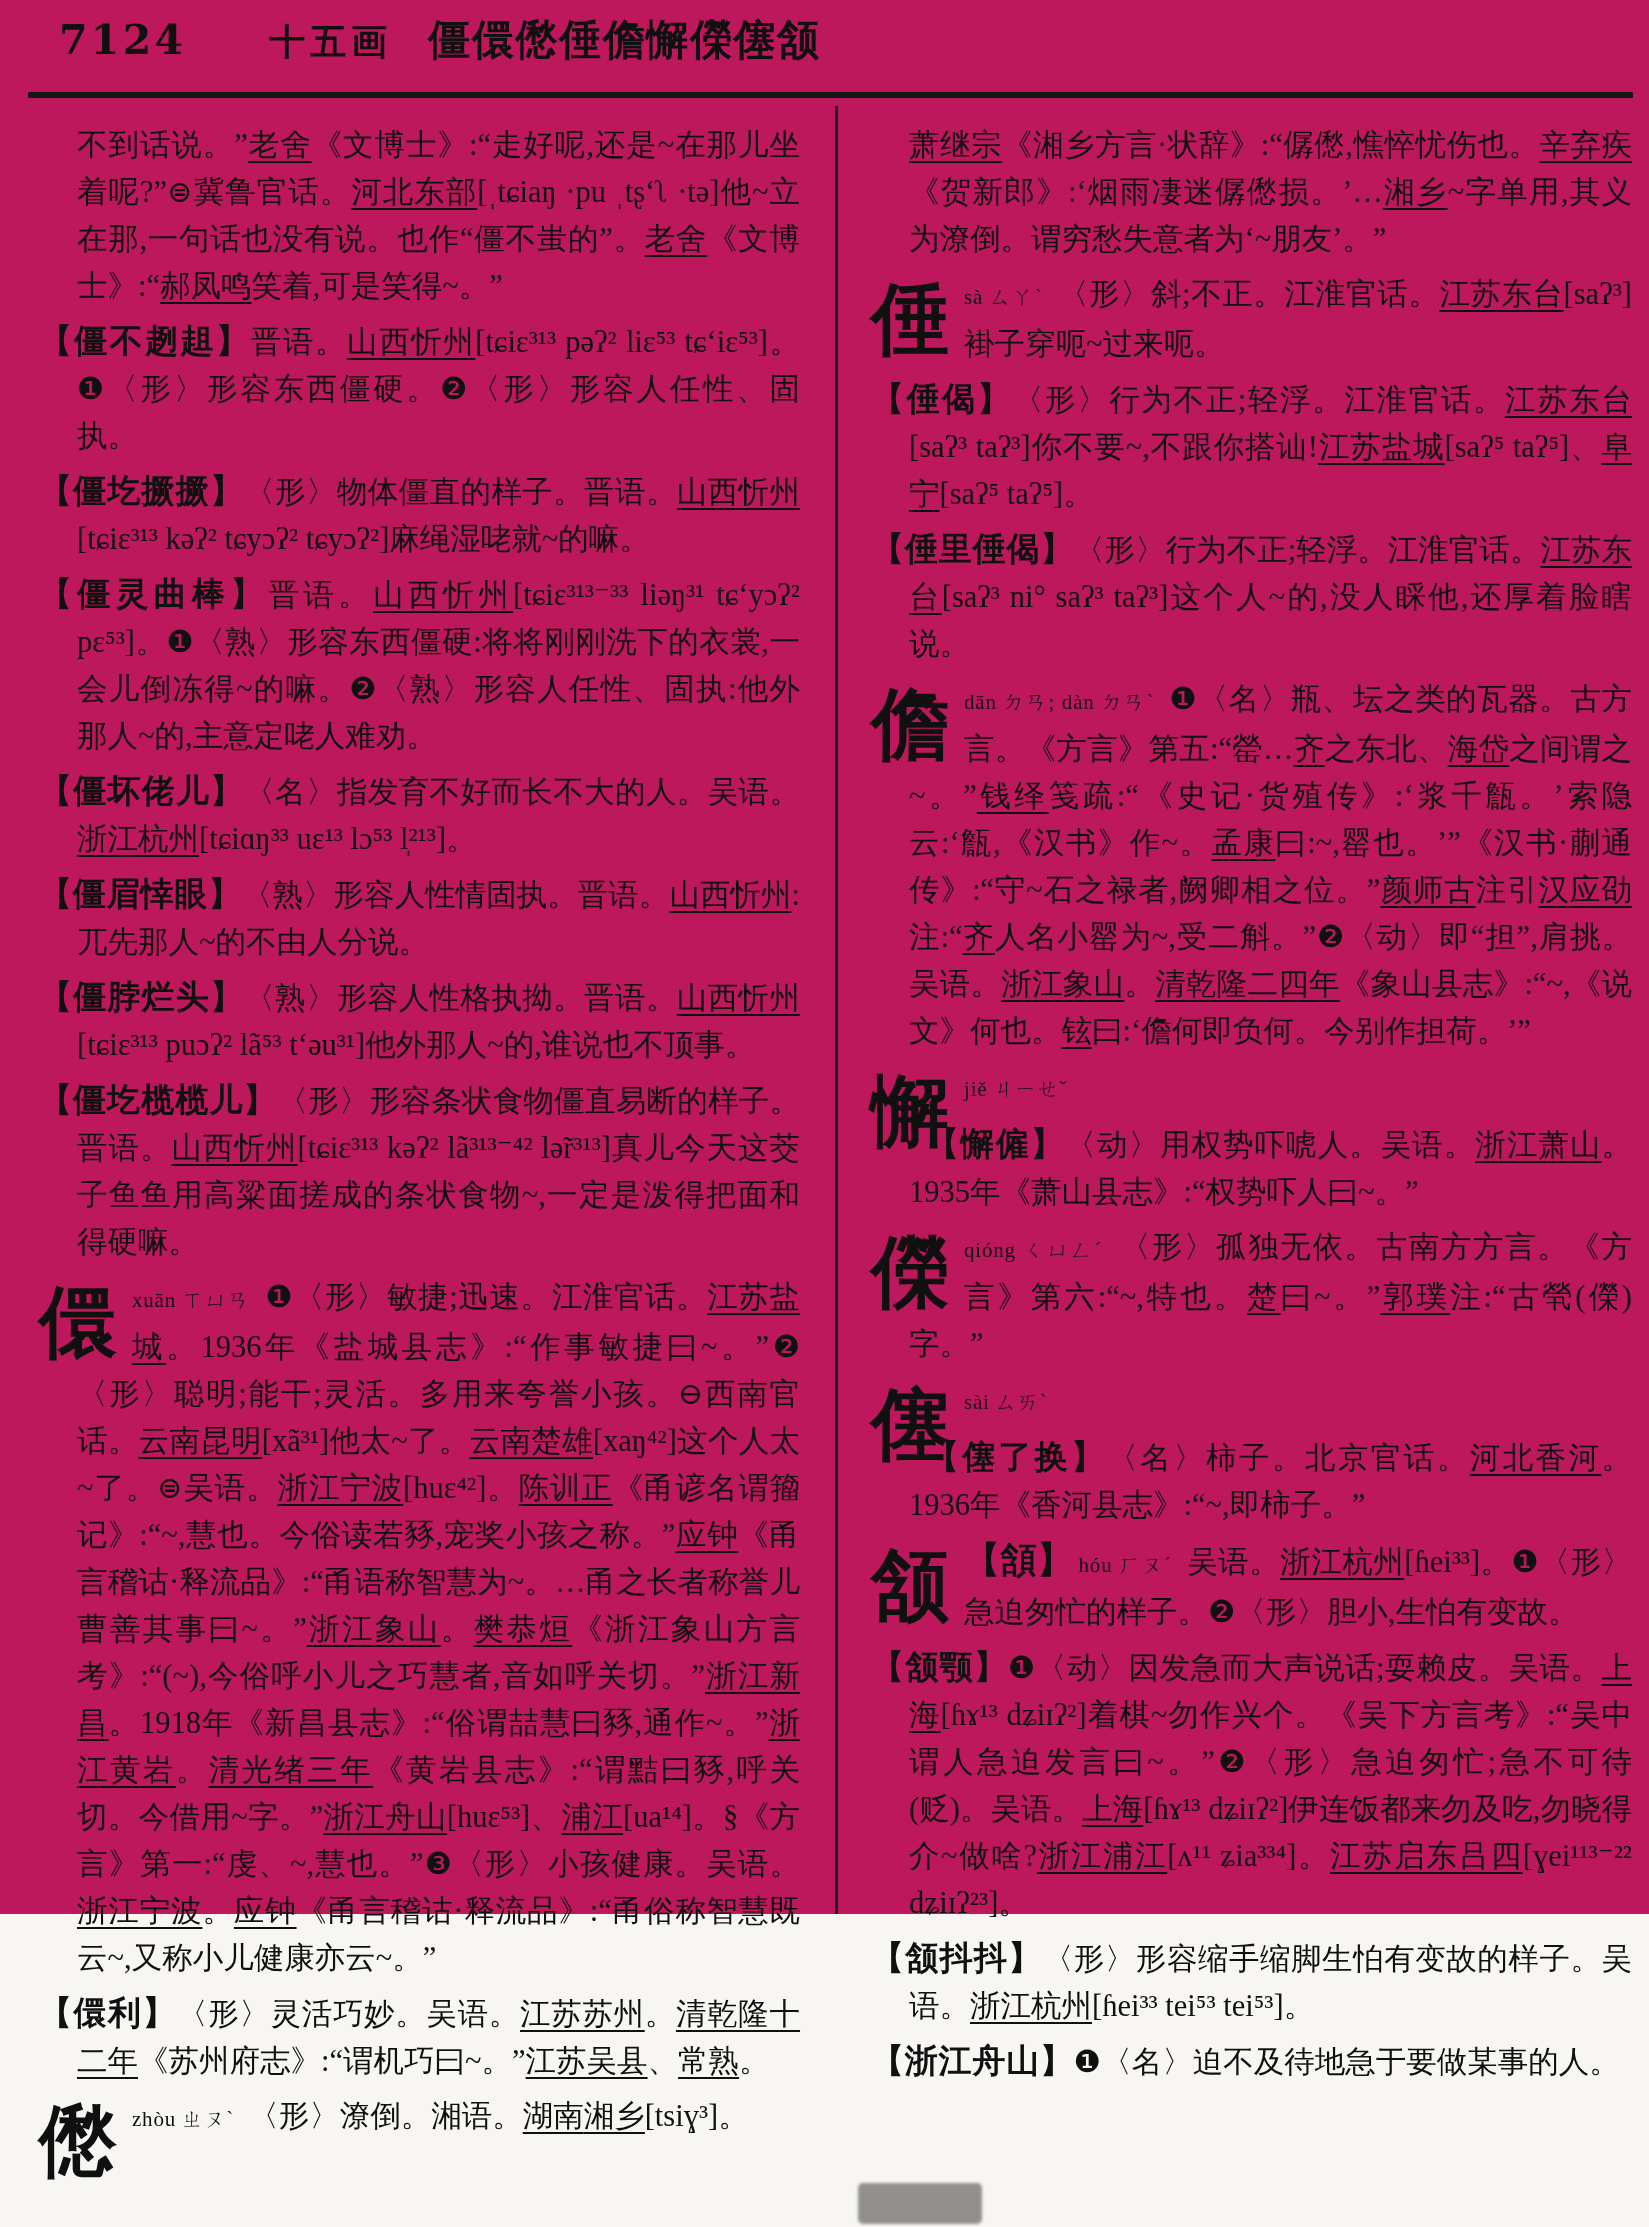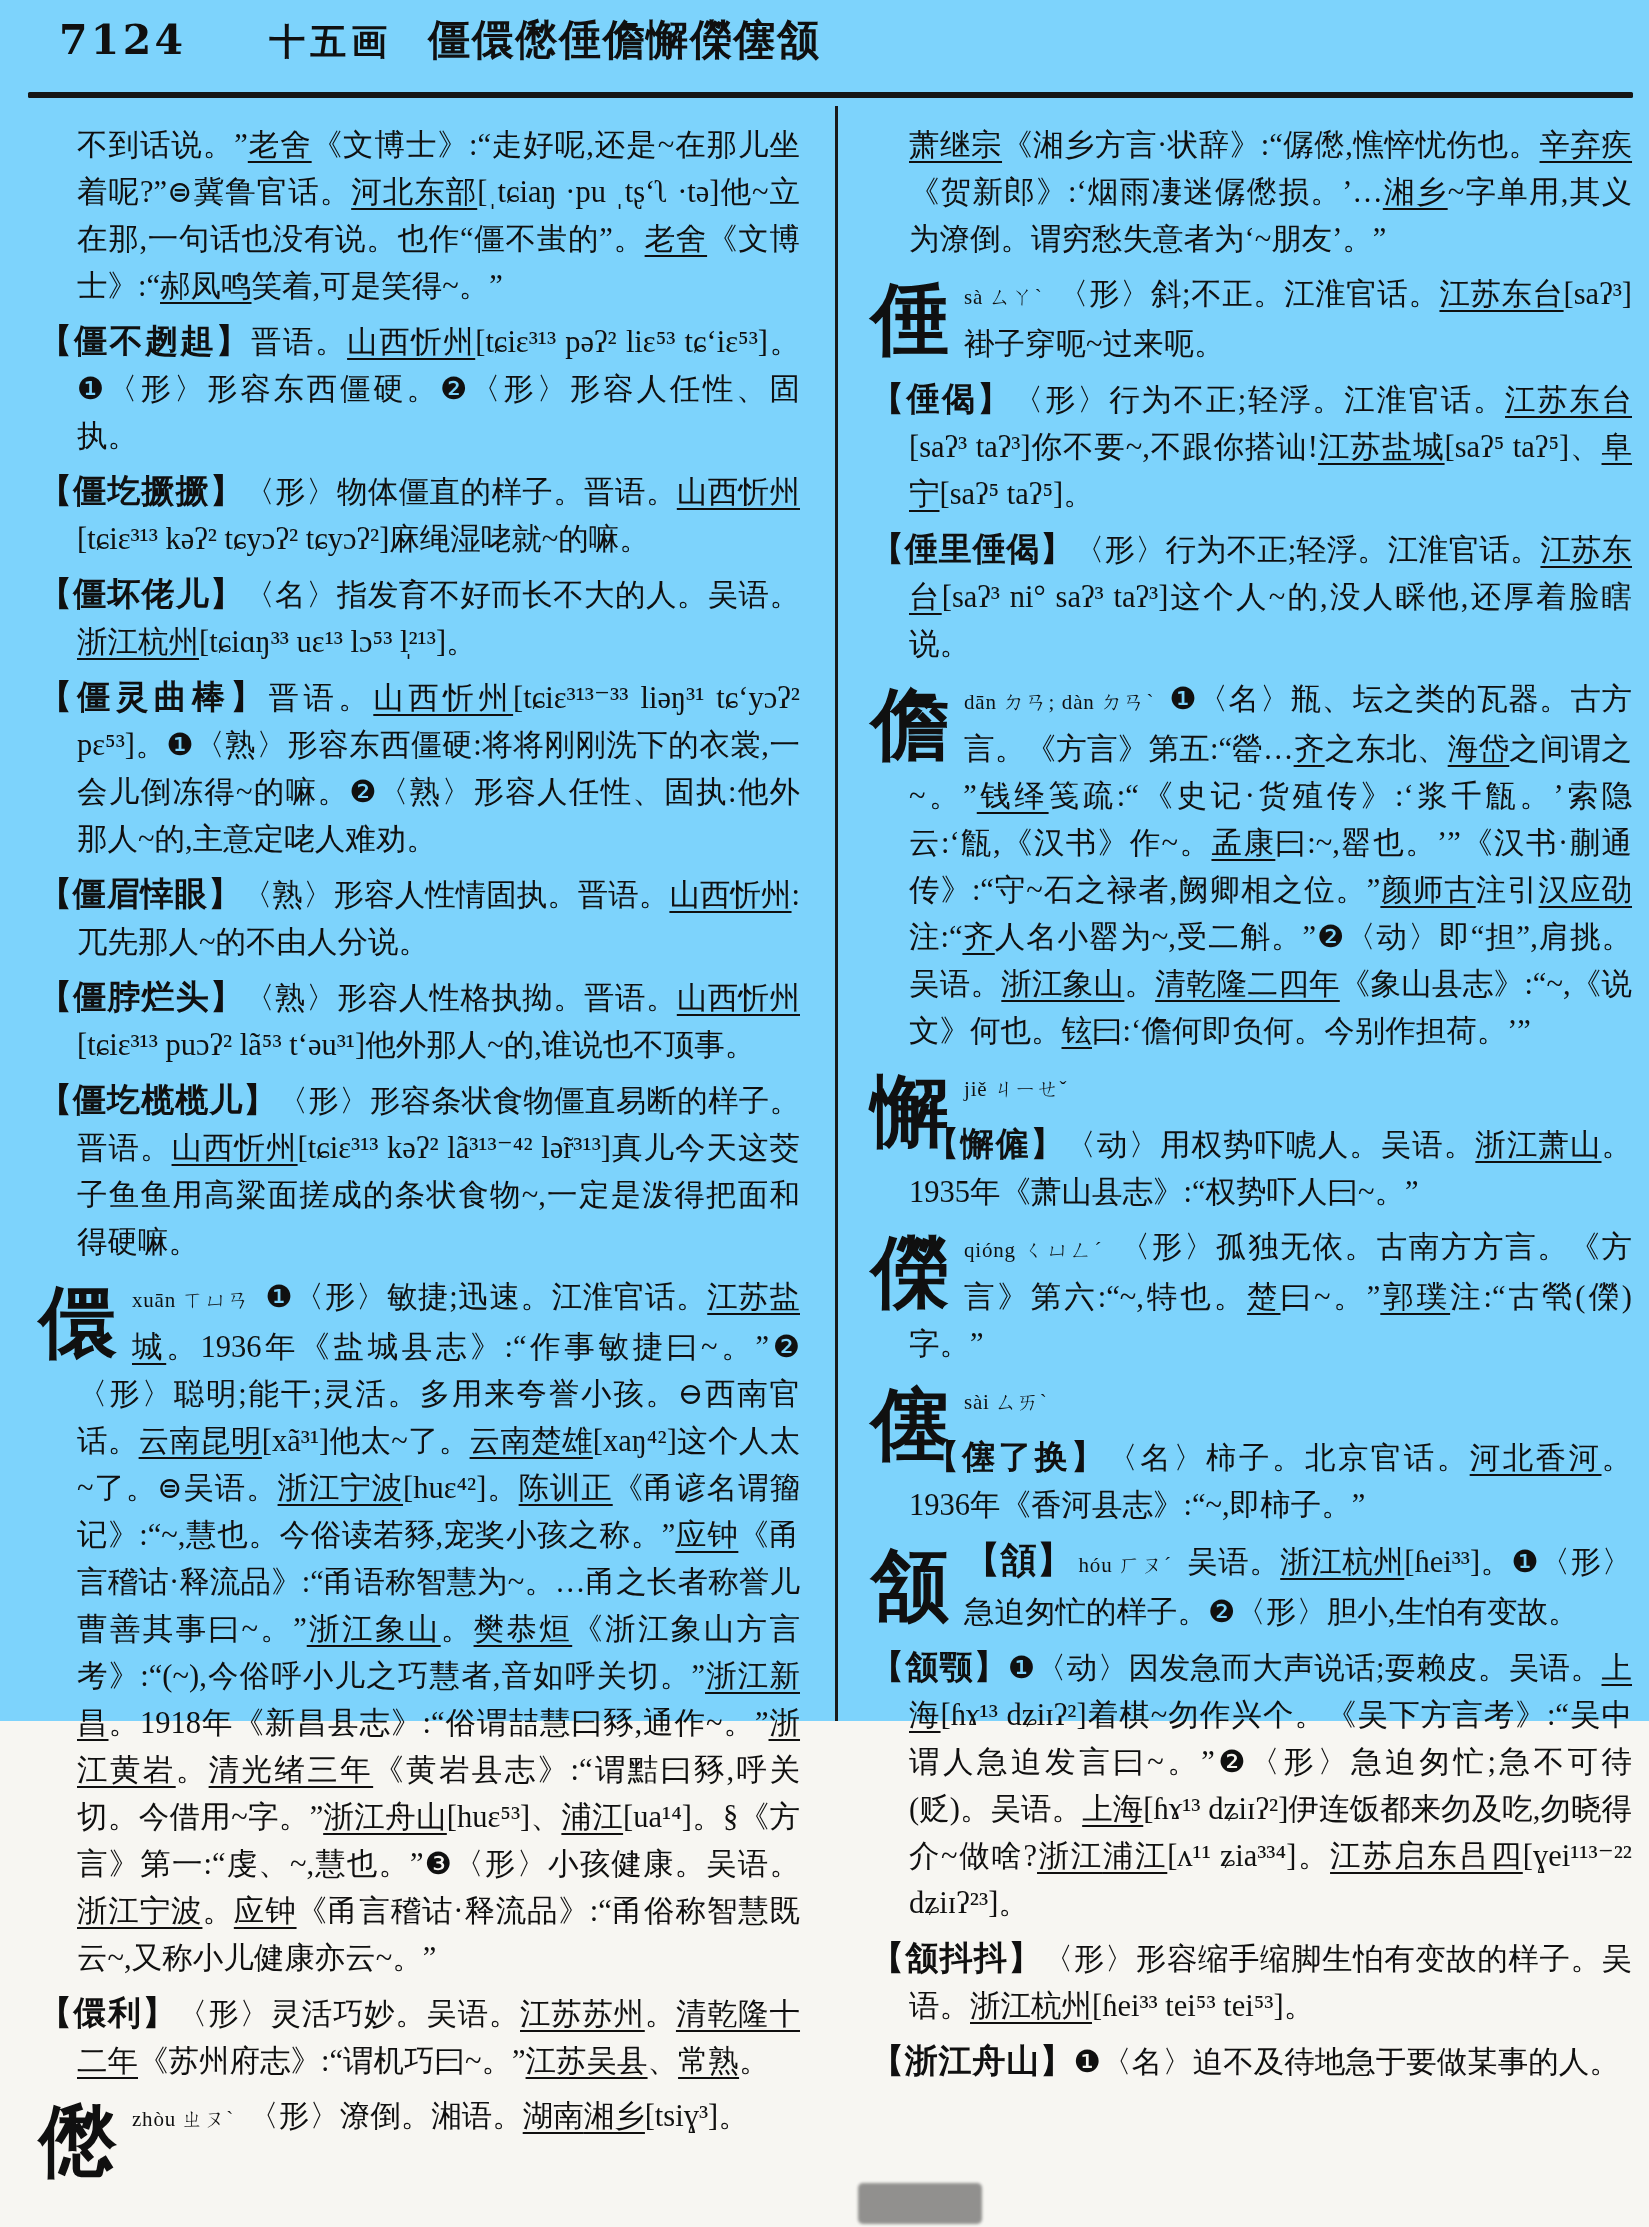--- a/index.html
+++ b/index.html
@@ -2,21 +2,21 @@
 <html style="font-size:13.2px"><head>
 <meta charset="utf-8">
 <style>
   html,body{margin:0;padding:0;}
   body{
     width:1650px;height:2227px;overflow:hidden;
     background:#f7f6f2;
     font-family:"Liberation Serif","DejaVu Serif","DejaVu Sans",serif;
     color:#101010;
   }
-  .page{position:relative;width:1650px;height:1721px;background:#7dd3fc;}
+  .page{position:relative;width:1650px;height:1914px;background:#be185d;}
   .header{position:absolute;top:11.5px;left:59px;right:25px;display:flex;align-items:baseline;
     font-weight:bold;white-space:nowrap;}
   .pageno{font-size:41px;letter-spacing:3.3px;font-family:"DejaVu Serif",serif;}
   .strokes{font-size:36px;margin-left:83px;letter-spacing:5px;}
   .headchars{font-size:42px;margin-left:36px;letter-spacing:1.6px;}
   .hrule{position:absolute;top:92px;left:28px;width:1605px;height:5.8px;background:#161616;border-radius:1.6px;}
   .vrule{position:absolute;left:835px;top:106px;bottom:0;width:2.5px;background:#1a1a1a;}
   .col{position:absolute;top:114px;width:777px;font-size:30.5px;line-height:47px;
     text-align:justify;text-justify:inter-ideograph;}
   .col.left{left:31px;}
@@ -45,22 +45,22 @@
     <span class="headchars">僵儇僽倕儋懈儝僿颔</span>
   </div>
 
   <div class="hrule"></div>
   <div class="vrule"></div>
 
   <div class="col left">
       <p class="para">不到话说。”<u>老舍</u>《文博士》:“走好呢,还是~在那儿坐着呢?”⊜冀鲁官话。<u>河北东部</u>[ˌtɕiaŋ ·pu ˌtʂʻʅ ·tə]他~立在那,一句话也没有说。也作“僵不蚩的”。<u>老舍</u>《文博士》:“<u>郝凤鸣</u>笑着,可是笑得~。”</p>
       <p class="compound"><span class="ctitle">【僵不趔趄】</span><span>晋语。<u>山西忻州</u>[tɕiɛ³¹³ pəʔ² liɛ⁵³ tɕʻiɛ⁵³]。❶〈形〉形容东西僵硬。❷〈形〉形容人任性、固执。</span></p>
       <p class="compound"><span class="ctitle">【僵圪撅撅】</span><span>〈形〉物体僵直的样子。晋语。<u>山西忻州</u>[tɕiɛ³¹³ kəʔ² tɕyɔʔ² tɕyɔʔ²]麻绳湿咾就~的嘛。</span></p>
+      <p class="compound"><span class="ctitle">【僵灵曲棒】</span><span>晋语。<u>山西忻州</u>[tɕiɛ³¹³⁻³³ liəŋ³¹ tɕʻyɔʔ² pɛ⁵³]。❶〈熟〉形容东西僵硬:将将刚刚洗下的衣裳,一会儿倒冻得~的嘛。❷〈熟〉形容人任性、固执:他外那人~的,主意定咾人难劝。</span></p>
       <p class="compound"><span class="ctitle">【僵坏佬儿】</span><span>〈名〉指发育不好而长不大的人。吴语。<u>浙江杭州</u>[tɕiɑŋ³³ uɛ¹³ lɔ⁵³ l̩²¹³]。</span></p>
-      <p class="compound"><span class="ctitle">【僵灵曲棒】</span><span>晋语。<u>山西忻州</u>[tɕiɛ³¹³⁻³³ liəŋ³¹ tɕʻyɔʔ² pɛ⁵³]。❶〈熟〉形容东西僵硬:将将刚刚洗下的衣裳,一会儿倒冻得~的嘛。❷〈熟〉形容人任性、固执:他外那人~的,主意定咾人难劝。</span></p>
       <p class="compound"><span class="ctitle">【僵眉悻眼】</span><span>〈熟〉形容人性情固执。晋语。<u>山西忻州</u>:兀先那人~的不由人分说。</span></p>
       <p class="compound"><span class="ctitle">【僵脖烂头】</span><span>〈熟〉形容人性格执拗。晋语。<u>山西忻州</u>[tɕiɛ³¹³ puɔʔ² lã⁵³ tʻəu³¹]他外那人~的,谁说也不顶事。</span></p>
       <p class="compound"><span class="ctitle">【僵圪榄榄儿】</span><span>〈形〉形容条状食物僵直易断的样子。晋语。<u>山西忻州</u>[tɕiɛ³¹³ kəʔ² lã³¹³⁻⁴² lə̃r³¹³]真儿今天这茭子鱼鱼用高粱面搓成的条状食物~,一定是泼得把面和得硬嘛。</span></p>
       <p class="headp"><span class="bigchar">儇</span><span class="reading">xuān ㄒㄩㄢ </span><span>❶〈形〉敏捷;迅速。江淮官话。<u>江苏盐城</u>。1936年《盐城县志》:“作事敏捷曰~。”❷〈形〉聪明;能干;灵活。多用来夸誉小孩。⊖西南官话。<u>云南昆明</u>[xã³¹]他太~了。<u>云南<u>楚</u>雄</u>[xaŋ⁴²]这个人太~了。⊜吴语。<u>浙江宁波</u>[huɛ⁴²]。<u>陈训正</u>《甬谚名谓籀记》:“~,慧也。今俗读若豩,宠奖小孩之称。”<u>应钟</u>《甬言稽诂·释流品》:“甬语称智慧为~。…甬之长者称誉儿曹善其事曰~。”<u>浙江象山</u>。<u>樊恭烜</u>《浙江象山方言考》:“(~),今俗呼小儿之巧慧者,音如呼关切。”<u>浙江新昌</u>。1918年《新昌县志》:“俗谓喆慧曰豩,通作~。”<u>浙江黄岩</u>。<u>清光绪三年</u>《黄岩县志》:“谓黠曰豩,呼关切。今借用~字。”<u>浙江舟山</u>[huɛ⁵³]、<u>浦江</u>[ua¹⁴]。§《方言》第一:“虔、~,慧也。”❸〈形〉小孩健康。吴语。<u>浙江宁波</u>。<u>应钟</u>《甬言稽诂·释流品》:“甬俗称智慧既云~,又称小儿健康亦云~。”</span></p>
       <p class="compound"><span class="ctitle">【儇利】</span><span>〈形〉灵活巧妙。吴语。<u>江苏苏州</u>。<u>清乾隆十二年</u>《苏州府志》:“谓机巧曰~。”<u>江苏吴县</u>、<u>常熟</u>。</span></p>
       <p class="headp"><span class="bigchar">僽</span><span class="reading">zhòu ㄓㄡˋ </span><span>〈形〉潦倒。湘语。<u>湖南<u>湘乡</u></u>[tsiɣ³]。</span></p>
     </div>
   <div class="col right">
       <p class="para"><u>萧继宗</u>《湘乡方言·状辞》:“僝僽,憔悴忧伤也。<u>辛弃疾</u>《贺新郎》:‘烟雨凄迷僝僽损。’…<u>湘乡</u>~字单用,其义为潦倒。谓穷愁失意者为‘~朋友’。”</p>
       <p class="headp"><span class="bigchar">倕</span><span class="reading">sà ㄙㄚˋ </span><span>〈形〉斜;不正。江淮官话。<u>江苏东台</u>[saʔ³]褂子穿呃~过来呃。</span></p>

